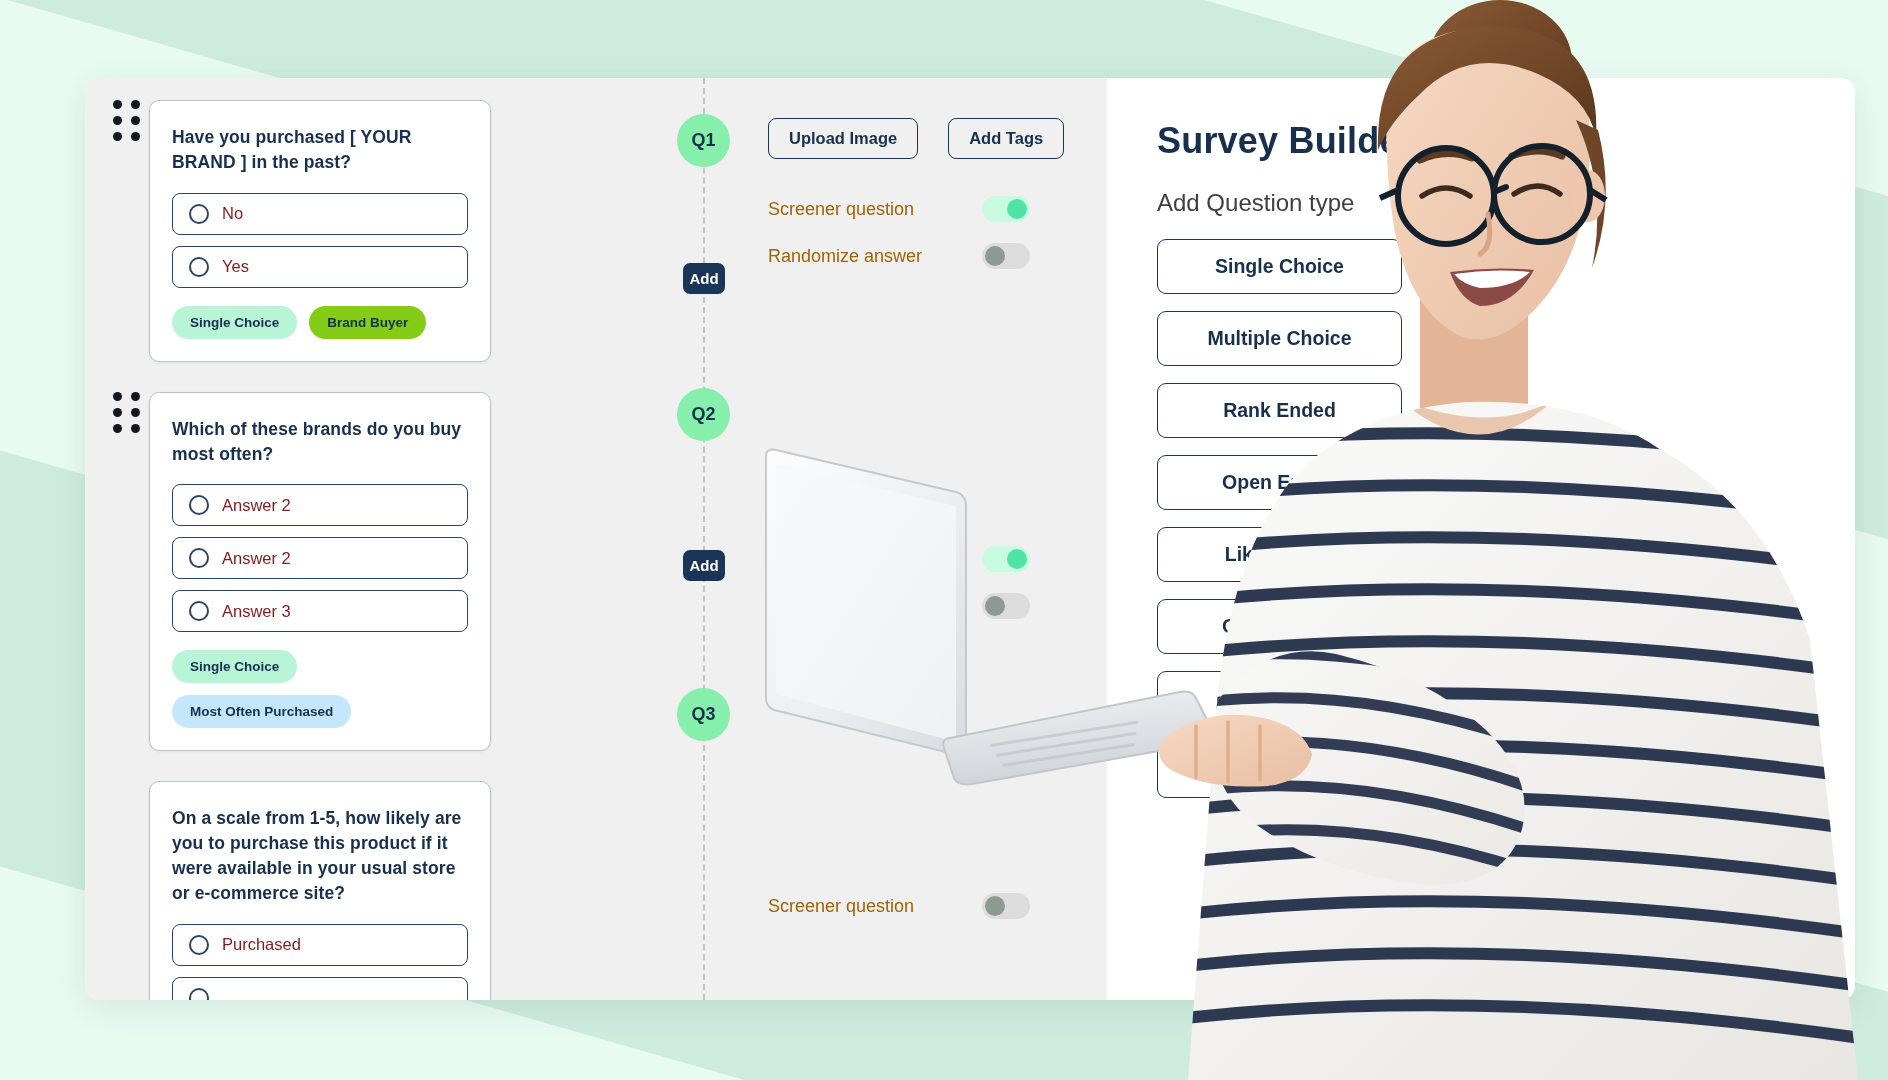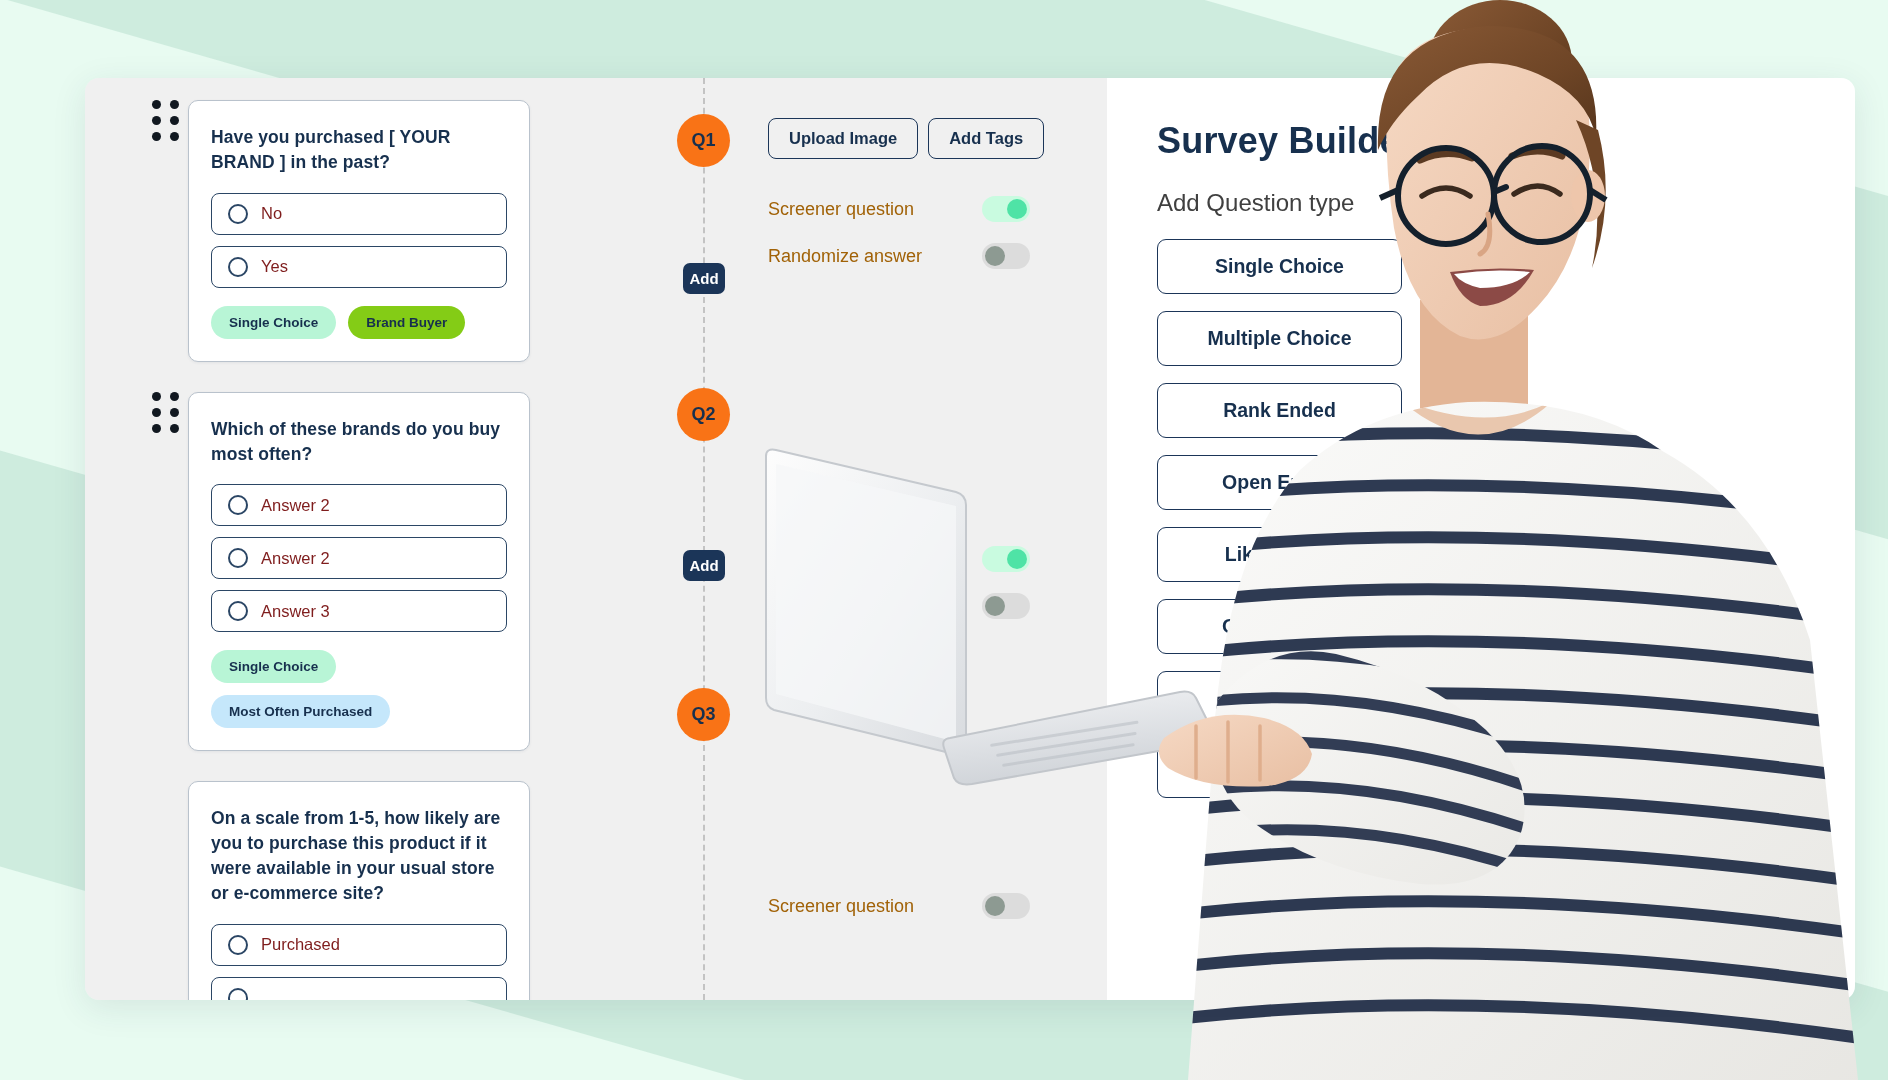--- a/index.html
+++ b/index.html
@@ -62,21 +62,20 @@
     flex: 0 0 575px;
     background: #f0f0f0;
     padding-top: 22px;
   }
 
   .q-row {
     position: relative;
     display: flex;
     align-items: flex-start;
     padding-left: 18px;
-    margin-left: 39px;
   }
 
   .drag-handle {
     width: 46px;
     flex: 0 0 46px;
     display: grid;
     grid-template-columns: repeat(2, 9px);
     grid-template-rows: repeat(3, 9px);
     gap: 7px 9px;
     justify-content: center;
@@ -159,21 +158,21 @@
     position: absolute;
     left: 43px; top: 0; bottom: 0;
     width: 0;
     border-left: 2px dashed #c3c3c3;
   }
   .q-badge {
     position: absolute;
     left: 17px;
     width: 53px; height: 53px;
     border-radius: 50%;
-    background: #f97316;
+    background: #86efac;
     color: #17304e;
     font-size: 18px;
     font-weight: 600;
     display: flex;
     align-items: center;
     justify-content: center;
     cursor: pointer;
   }
   .add-btn {
     position: absolute;
@@ -189,21 +188,21 @@
     justify-content: center;
     border: none;
     cursor: pointer;
     font-family: "Liberation Sans", sans-serif;
   }
 
   .toolbar {
     position: absolute;
     left: 108px; top: 40px;
     display: flex;
-    gap: 10px;
+    gap: 30px;
   }
   .tb-btn {
     border: 1.8px solid #1b3558;
     border-radius: 8px;
     background: transparent;
     color: #17304e;
     font-size: 16.5px;
     font-weight: 600;
     padding: 10px 20px;
     cursor: pointer;

